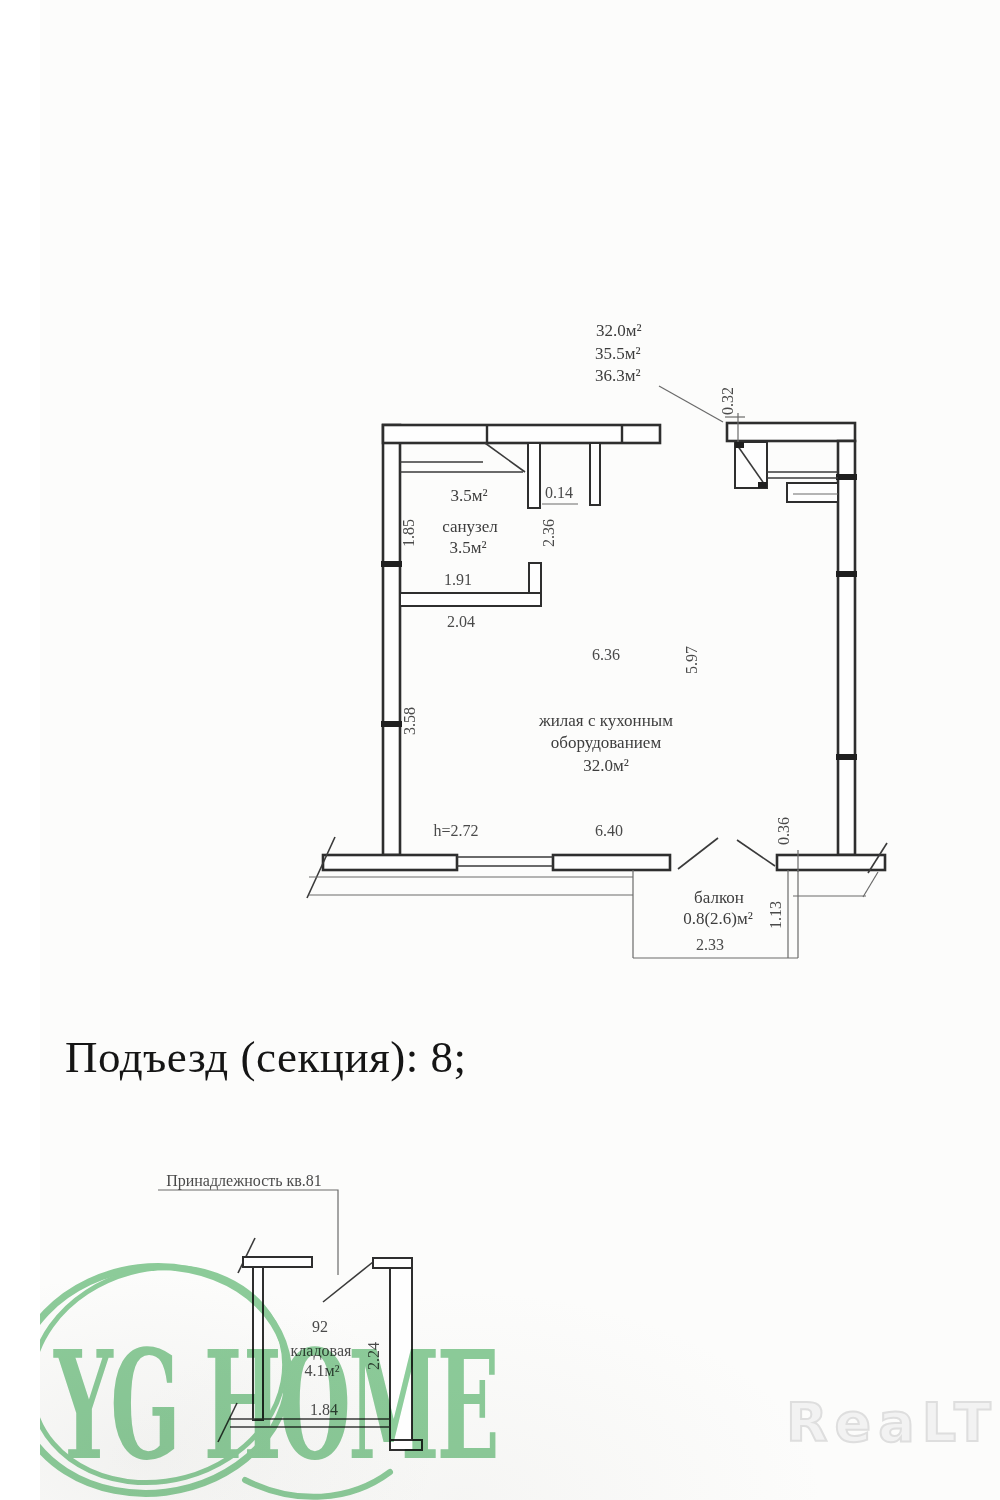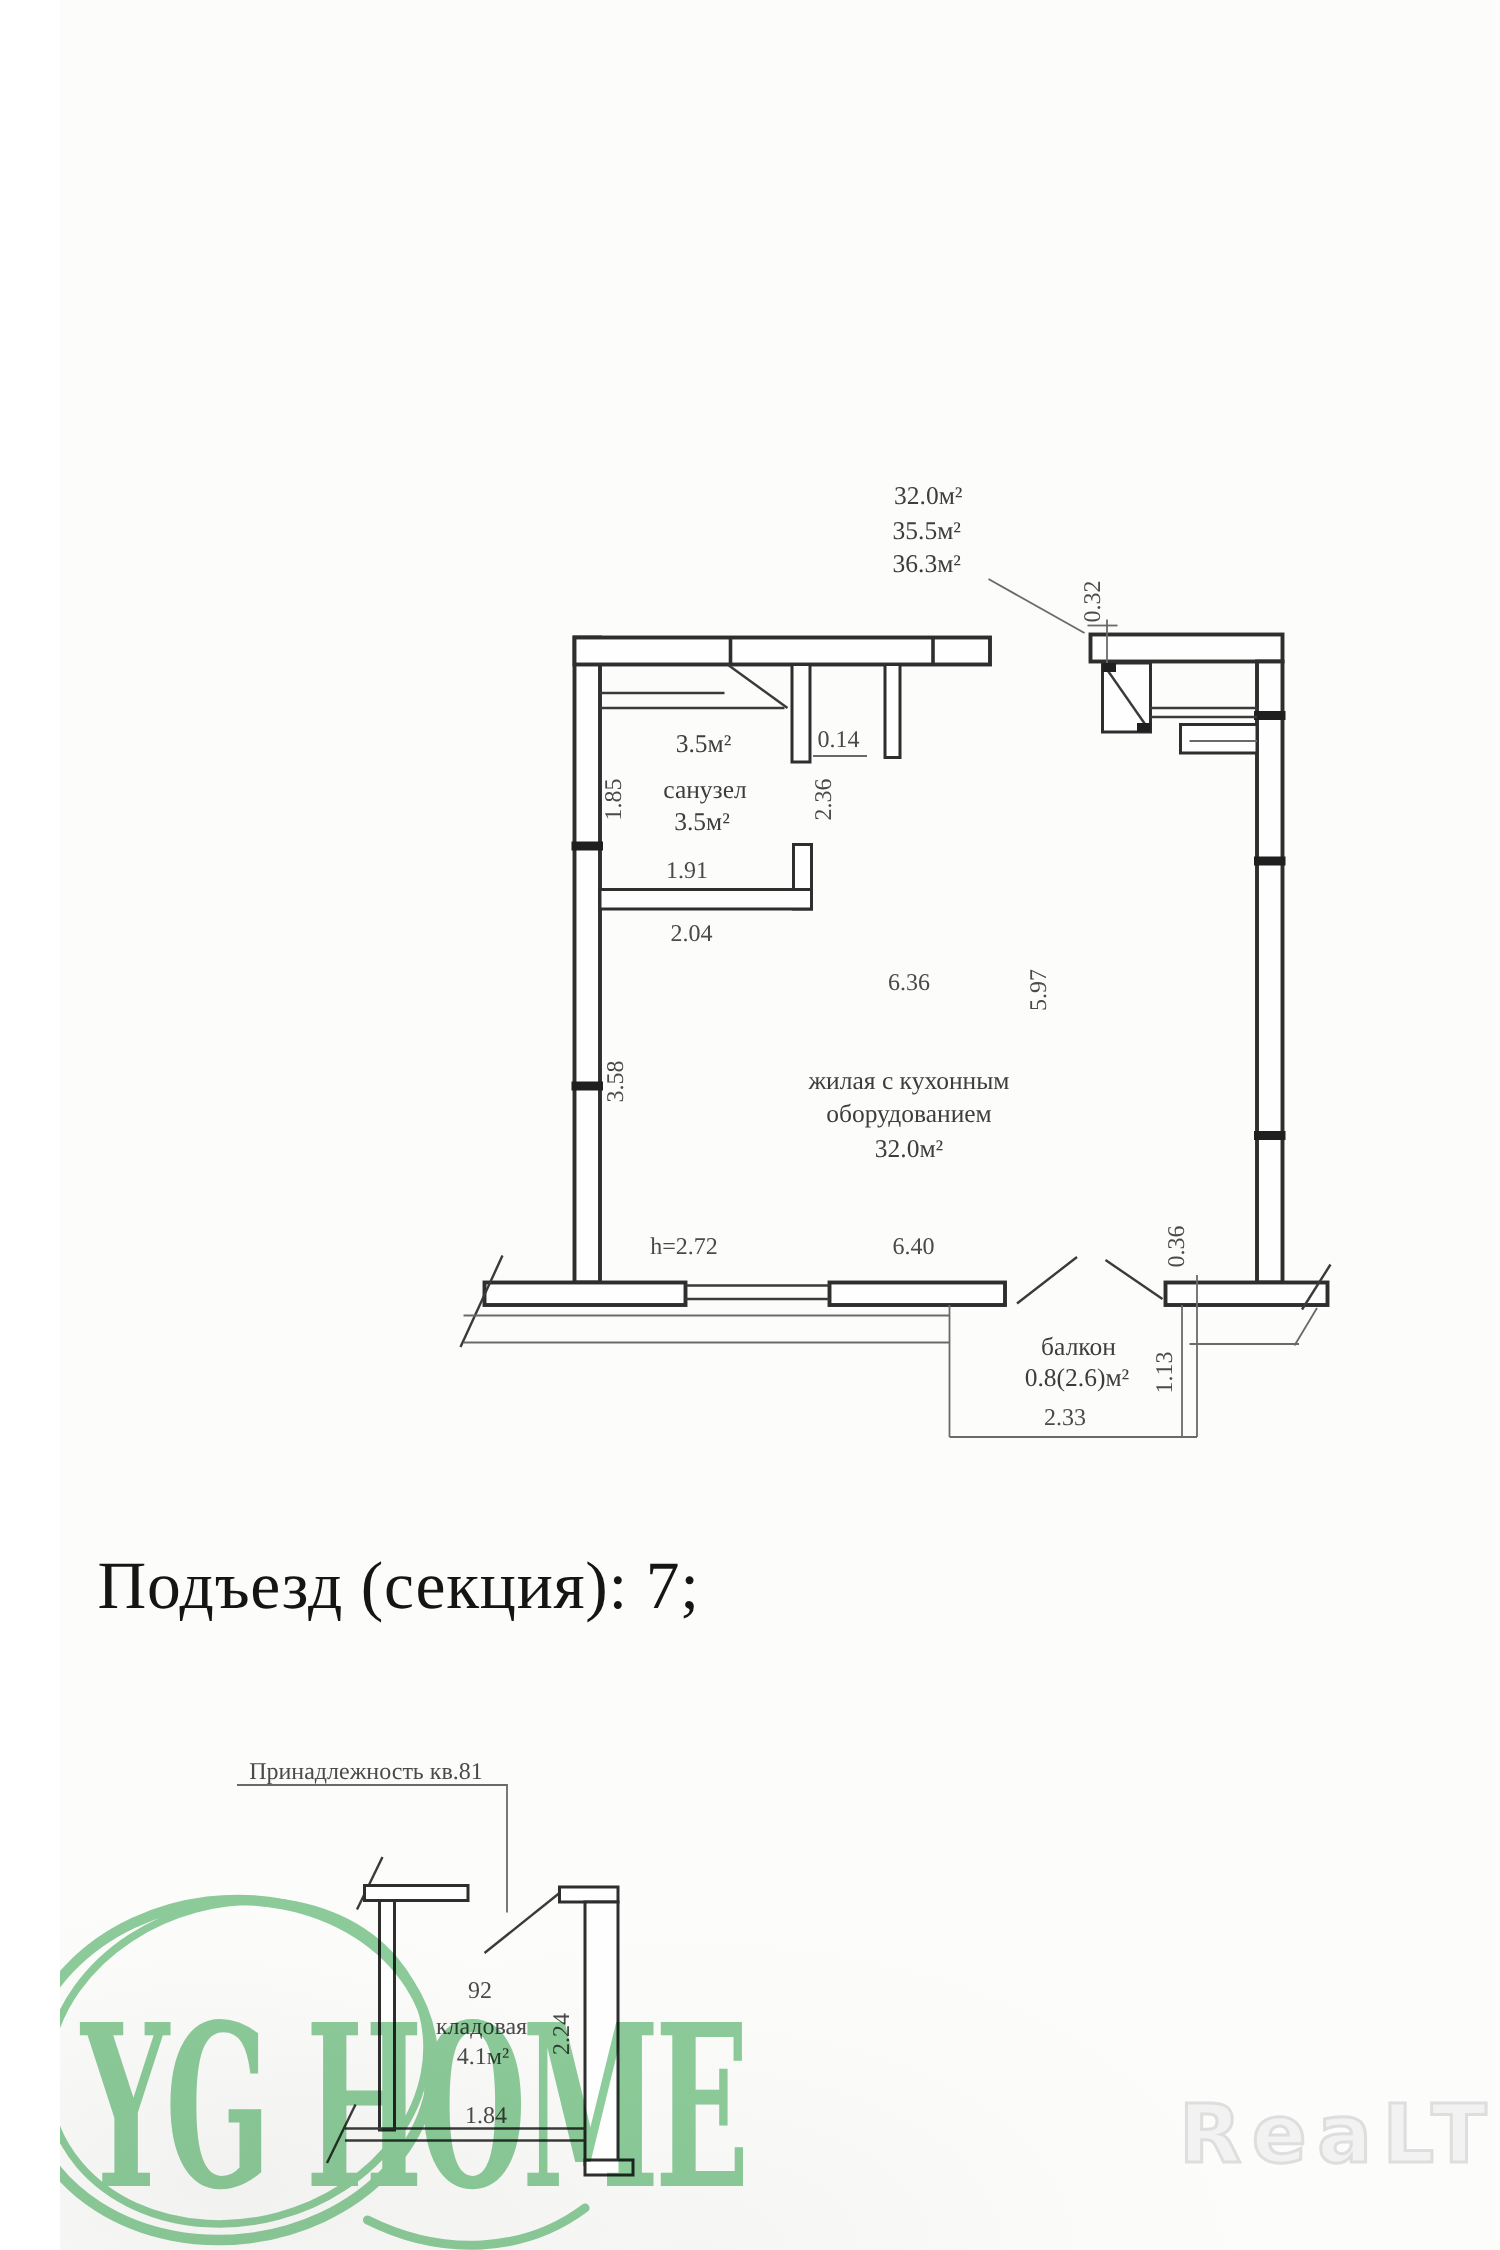--- a/index.html
+++ b/index.html
@@ -164,21 +164,21 @@
 
       <text class="dim" x="204" y="1186" text-anchor="middle">Принадлежность кв.81</text>
       <text class="dim" x="280" y="1332" text-anchor="middle" font-size="19">92</text>
       <text class="dim" x="281" y="1356" text-anchor="middle">кладовая</text>
       <text class="dim" x="282" y="1376" text-anchor="middle">4.1м²</text>
       <text class="dim" x="284" y="1415" text-anchor="middle">1.84</text>
       <text class="dim" transform="rotate(-90 339 1356)" x="339" y="1356" text-anchor="middle">2.24</text>
     </g>
   </svg>
 
-  <div class="big-caption" style="top:1031px;">Подъезд (секция): 7;</div>
+  <div class="big-caption" style="top:1031px;">Подъезд (секция): 8;</div>
 
   <div id="logo-layer">
     <svg width="1000" height="1500" viewBox="0 0 1000 1500">
       <ellipse cx="112" cy="1380" rx="137" ry="113" fill="none" stroke="#7ec78e" stroke-width="7" transform="rotate(-7 112 1380)"></ellipse>
       <ellipse cx="118" cy="1375" rx="128" ry="106" fill="none" stroke="#7ec78e" stroke-width="5" transform="rotate(-15 118 1375)"></ellipse>
       <path d="M 205,1480 C 255,1505 310,1502 350,1472" fill="none" stroke="#7ec78e" stroke-width="6" stroke-linecap="round"></path>
     </svg>
     <p id="logo-text">YG HOME</p>
   </div>
 

